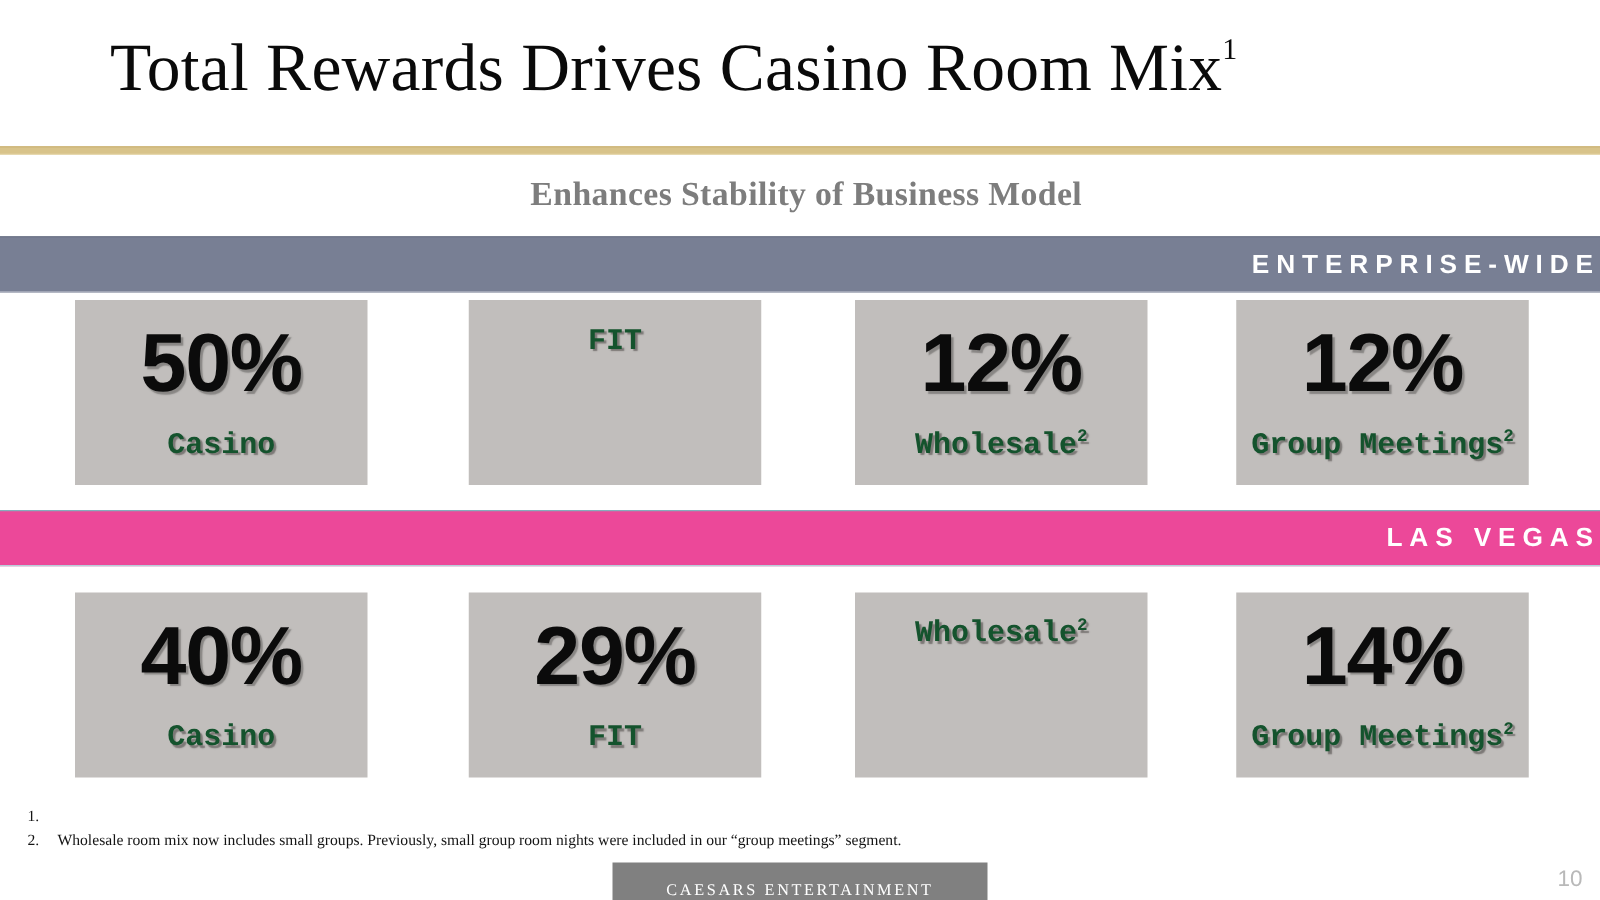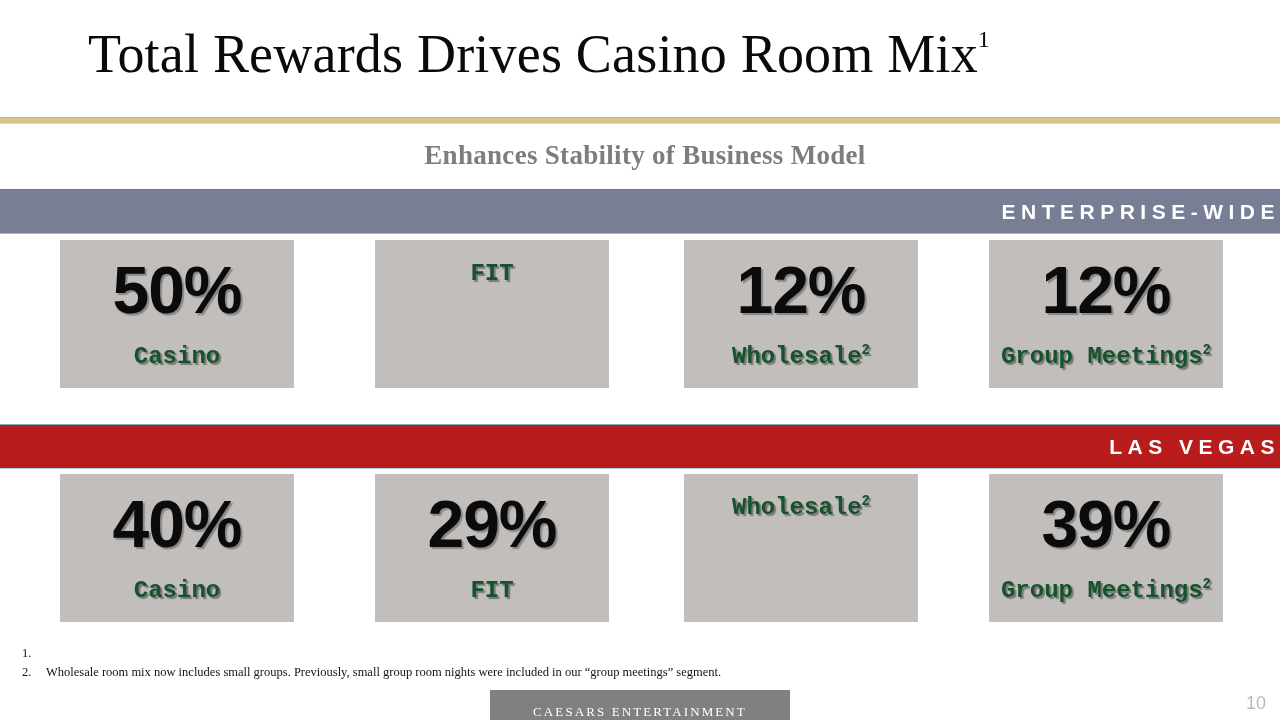--- a/index.html
+++ b/index.html
@@ -81,22 +81,22 @@
     letter-spacing: 5.5px;
     white-space: nowrap;
   }
   #band-enterprise {
     top: 189px;
     background: #787f94;
     border-top: 1px solid #6e7588;
     border-bottom: 1px solid #adb2c0;
   }
   #band-lasvegas {
-    top: 424px;
-    background: #b91c1c;
+    top: 408px;
+    background: #ec4899;
     border-top: 1px solid #86acbc;
     border-bottom: 1px solid #b6cfd9;
   }
 
   
   .card-row {
     position: absolute;
     left: 0;
     width: 1280px;
     height: 150px;
@@ -240,21 +240,21 @@
     <div class="stat-label"><span>Casino</span><sup></sup></div>
   </div>
   <div class="stat-card c1">
     <div class="stat-value">29%</div>
     <div class="stat-label"><span>FIT</span><sup></sup></div>
   </div>
   <div class="stat-card c2">
     <div class="stat-label"><span>Wholesale</span><sup>2</sup></div>
   </div>
   <div class="stat-card c3">
-    <div class="stat-value">39%</div>
+    <div class="stat-value">14%</div>
     <div class="stat-label"><span>Group Meetings</span><sup>2</sup></div>
   </div>
 </div>
 
 <div id="footnotes">
   <div class="footnote">
     <span class="footnote-num">1.</span>
   </div>
   <div class="footnote">
     <span class="footnote-num">2.</span>

